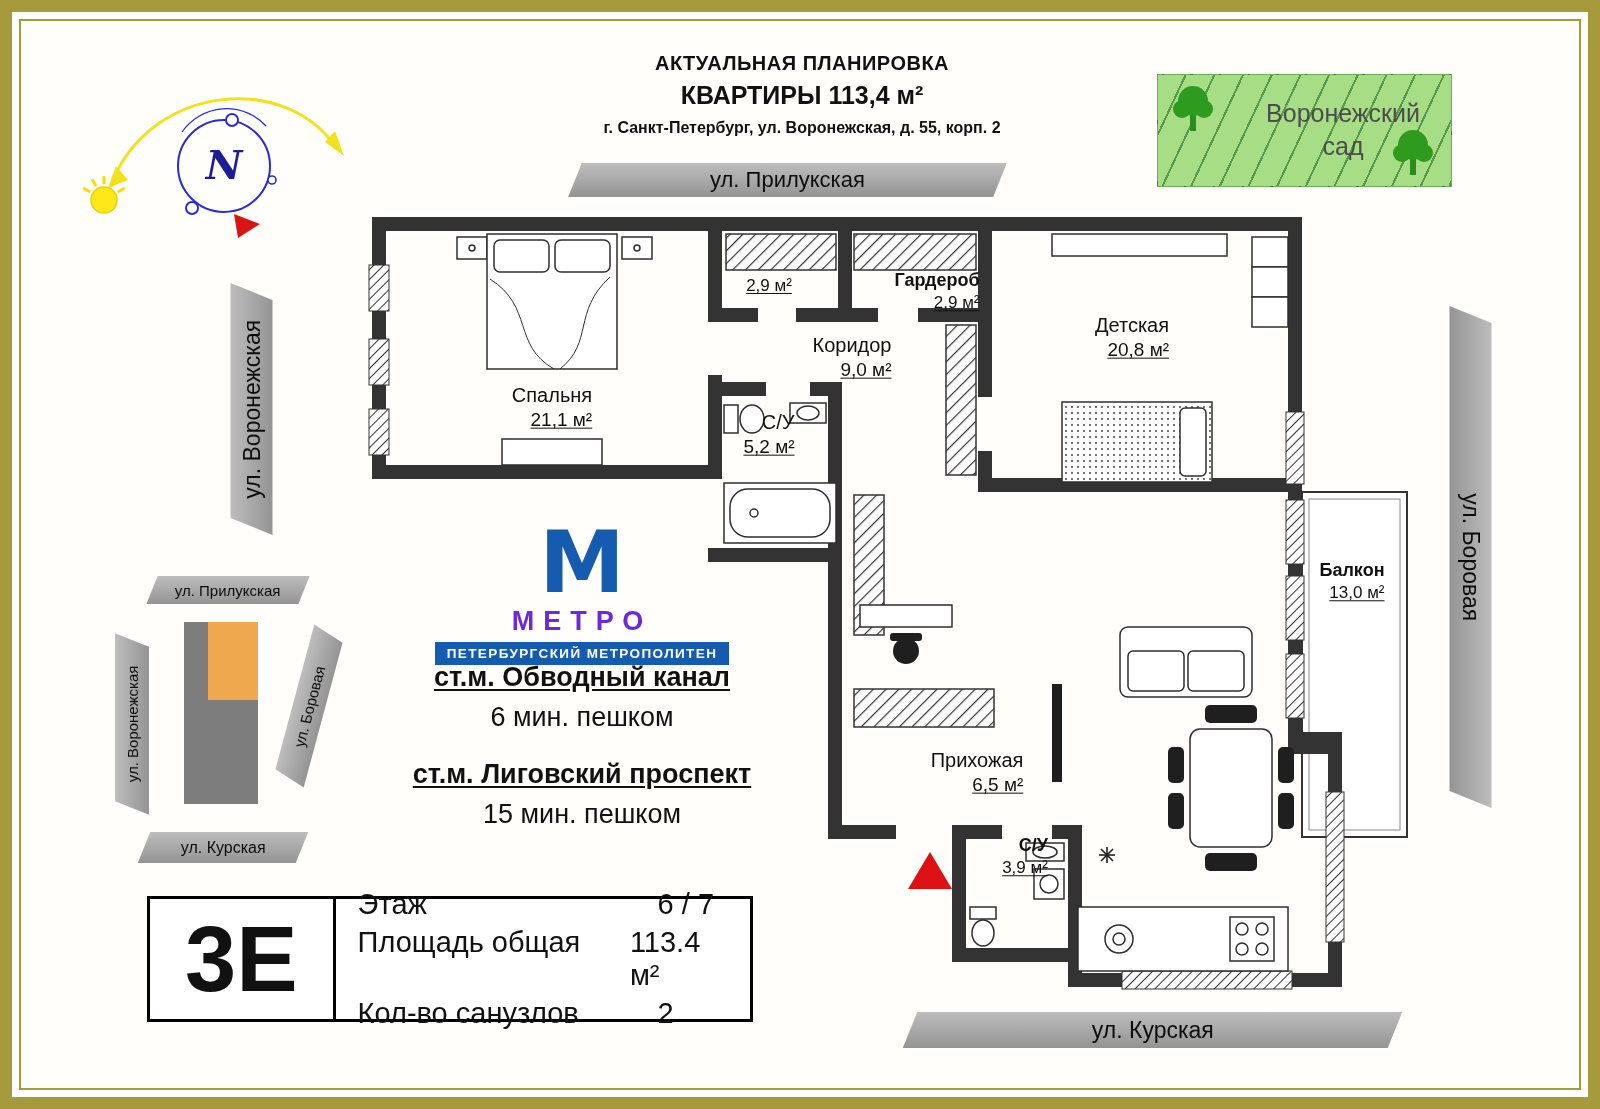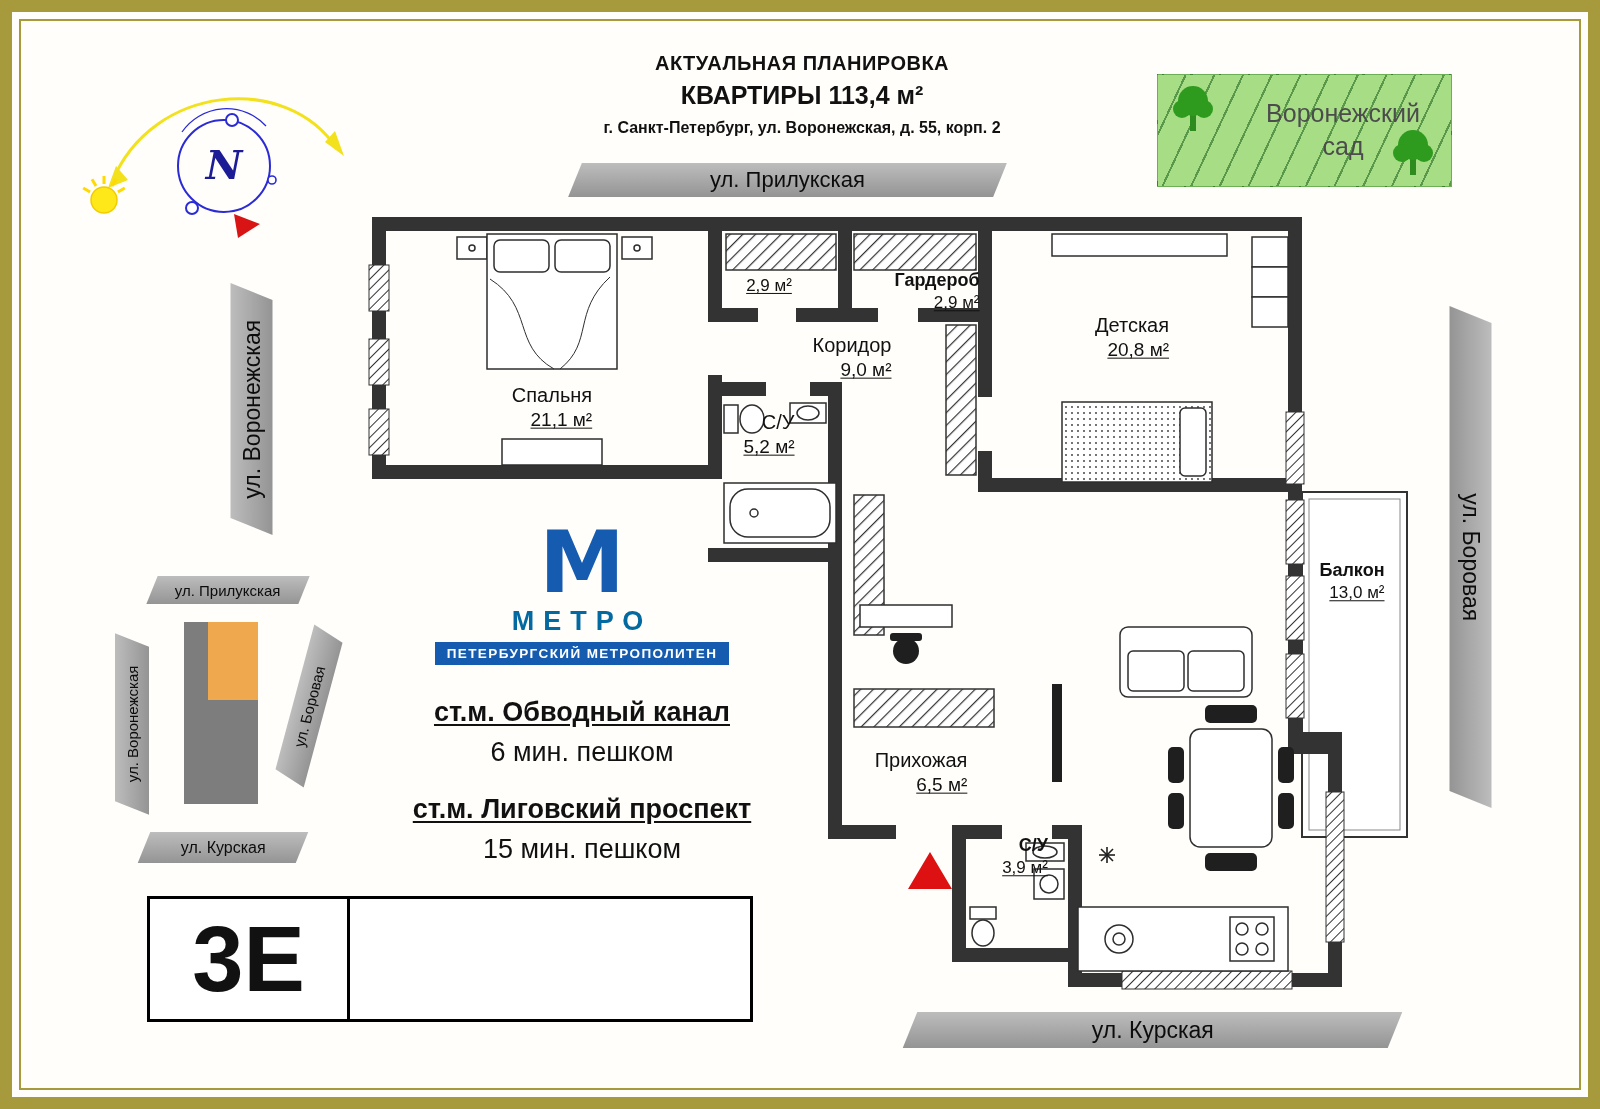--- a/index.html
+++ b/index.html
@@ -77,28 +77,28 @@
   .room-label .area { font-size: 19px; text-decoration: underline; text-underline-offset: 2px; }
   .room-label.small .rname { font-size: 18px; font-weight: bold; }
   .room-label.small .area { font-size: 17px; }
 
   
   .metro { position: absolute; left: 420px; top: 510px; width: 300px; text-align: center; }
   .metro-m {
     font-size: 86px; line-height: .95; font-weight: bold; color: #155cb0;
     font-family: "DejaVu Sans", sans-serif;
   }
-  .metro-word { font-size: 27px; font-weight: bold; color: #0369a1; letter-spacing: 9px; margin-top: 2px; text-align: center; }
+  .metro-word { font-size: 27px; font-weight: bold; color: #6d28d9; letter-spacing: 9px; margin-top: 2px; text-align: center; }
   .metro-bar {
     display: inline-block; background: #155cb0; color: #fff;
     font-size: 13.5px; font-weight: bold; letter-spacing: 1.4px;
     padding: 4px 12px; margin-top: 5px;
   }
 
-  .stations { position: absolute; left: 380px; top: 685px; width: 380px; text-align: center; }
+  .stations { position: absolute; left: 380px; top: 650px; width: 380px; text-align: center; }
   .station-name { font-size: 27px; font-weight: bold; text-decoration: underline; text-underline-offset: 3px; }
   .station-walk { font-size: 27px; margin-top: 9px; }
   .station + .station { margin-top: 26px; }
 
   
   .mm-top    { left: 140px; top: 564px; width: 152px; height: 28px; font-size: 15px; }
   .mm-bottom { left: 132px; top: 820px; width: 158px; height: 31px; font-size: 16px; }
   .mm-left   { left: 36px;  top: 695px; width: 168px; height: 34px; font-size: 15px; }
   .mm-right  { left: 222px; top: 678px; width: 150px; height: 32px; font-size: 15px; }
   .mm-building { position: absolute; left: 170px; top: 606px; }
@@ -365,21 +365,21 @@
     <div class="area">5,2 м²</div>
   </div>
   <div class="room-label" style="left:1120px; top:325px">
     <div class="rname">Детская</div>
     <div class="area">20,8 м²</div>
   </div>
   <div class="room-label small" style="left:1340px; top:570px">
     <div class="rname">Балкон</div>
     <div class="area">13,0 м²</div>
   </div>
-  <div class="room-label" style="left:909px; top:760px">
+  <div class="room-label" style="left:965px; top:760px">
     <div class="rname">Прихожая</div>
     <div class="area">6,5 м²</div>
   </div>
   <div class="room-label small" style="left:1013px; top:845px">
     <div class="rname">С/У</div>
     <div class="area">3,9 м²</div>
   </div>
 
   <div class="metro">
     <div class="metro-m">М</div>
@@ -410,14 +410,28 @@
   <div class="banner mm-bottom">
     <span>ул. Курская</span>
   </div>
   <svg class="mm-building" width="78" height="190" viewBox="0 0 78 190">
     <polygon points="2,4 26,4 26,82 76,82 76,186 2,186" fill="#7d7d7d"></polygon>
     <rect x="26" y="4" width="50" height="78" fill="#f0a84f"></rect>
   </svg>
 
   <div class="summary">
     <div class="summary-type">3Е</div>
+    <div class="summary-rows">
+      <div class="summary-row">
+        <span class="lbl">Этаж</span>
+        <span class="val">6 / 7</span>
+      </div>
+      <div class="summary-row">
+        <span class="lbl">Площадь общая</span>
+        <span class="val">113.4 м²</span>
+      </div>
+      <div class="summary-row">
+        <span class="lbl">Кол-во санузлов</span>
+        <span class="val">2</span>
+      </div>
+    </div>
   </div>
 </div>
 
 </body></html>

